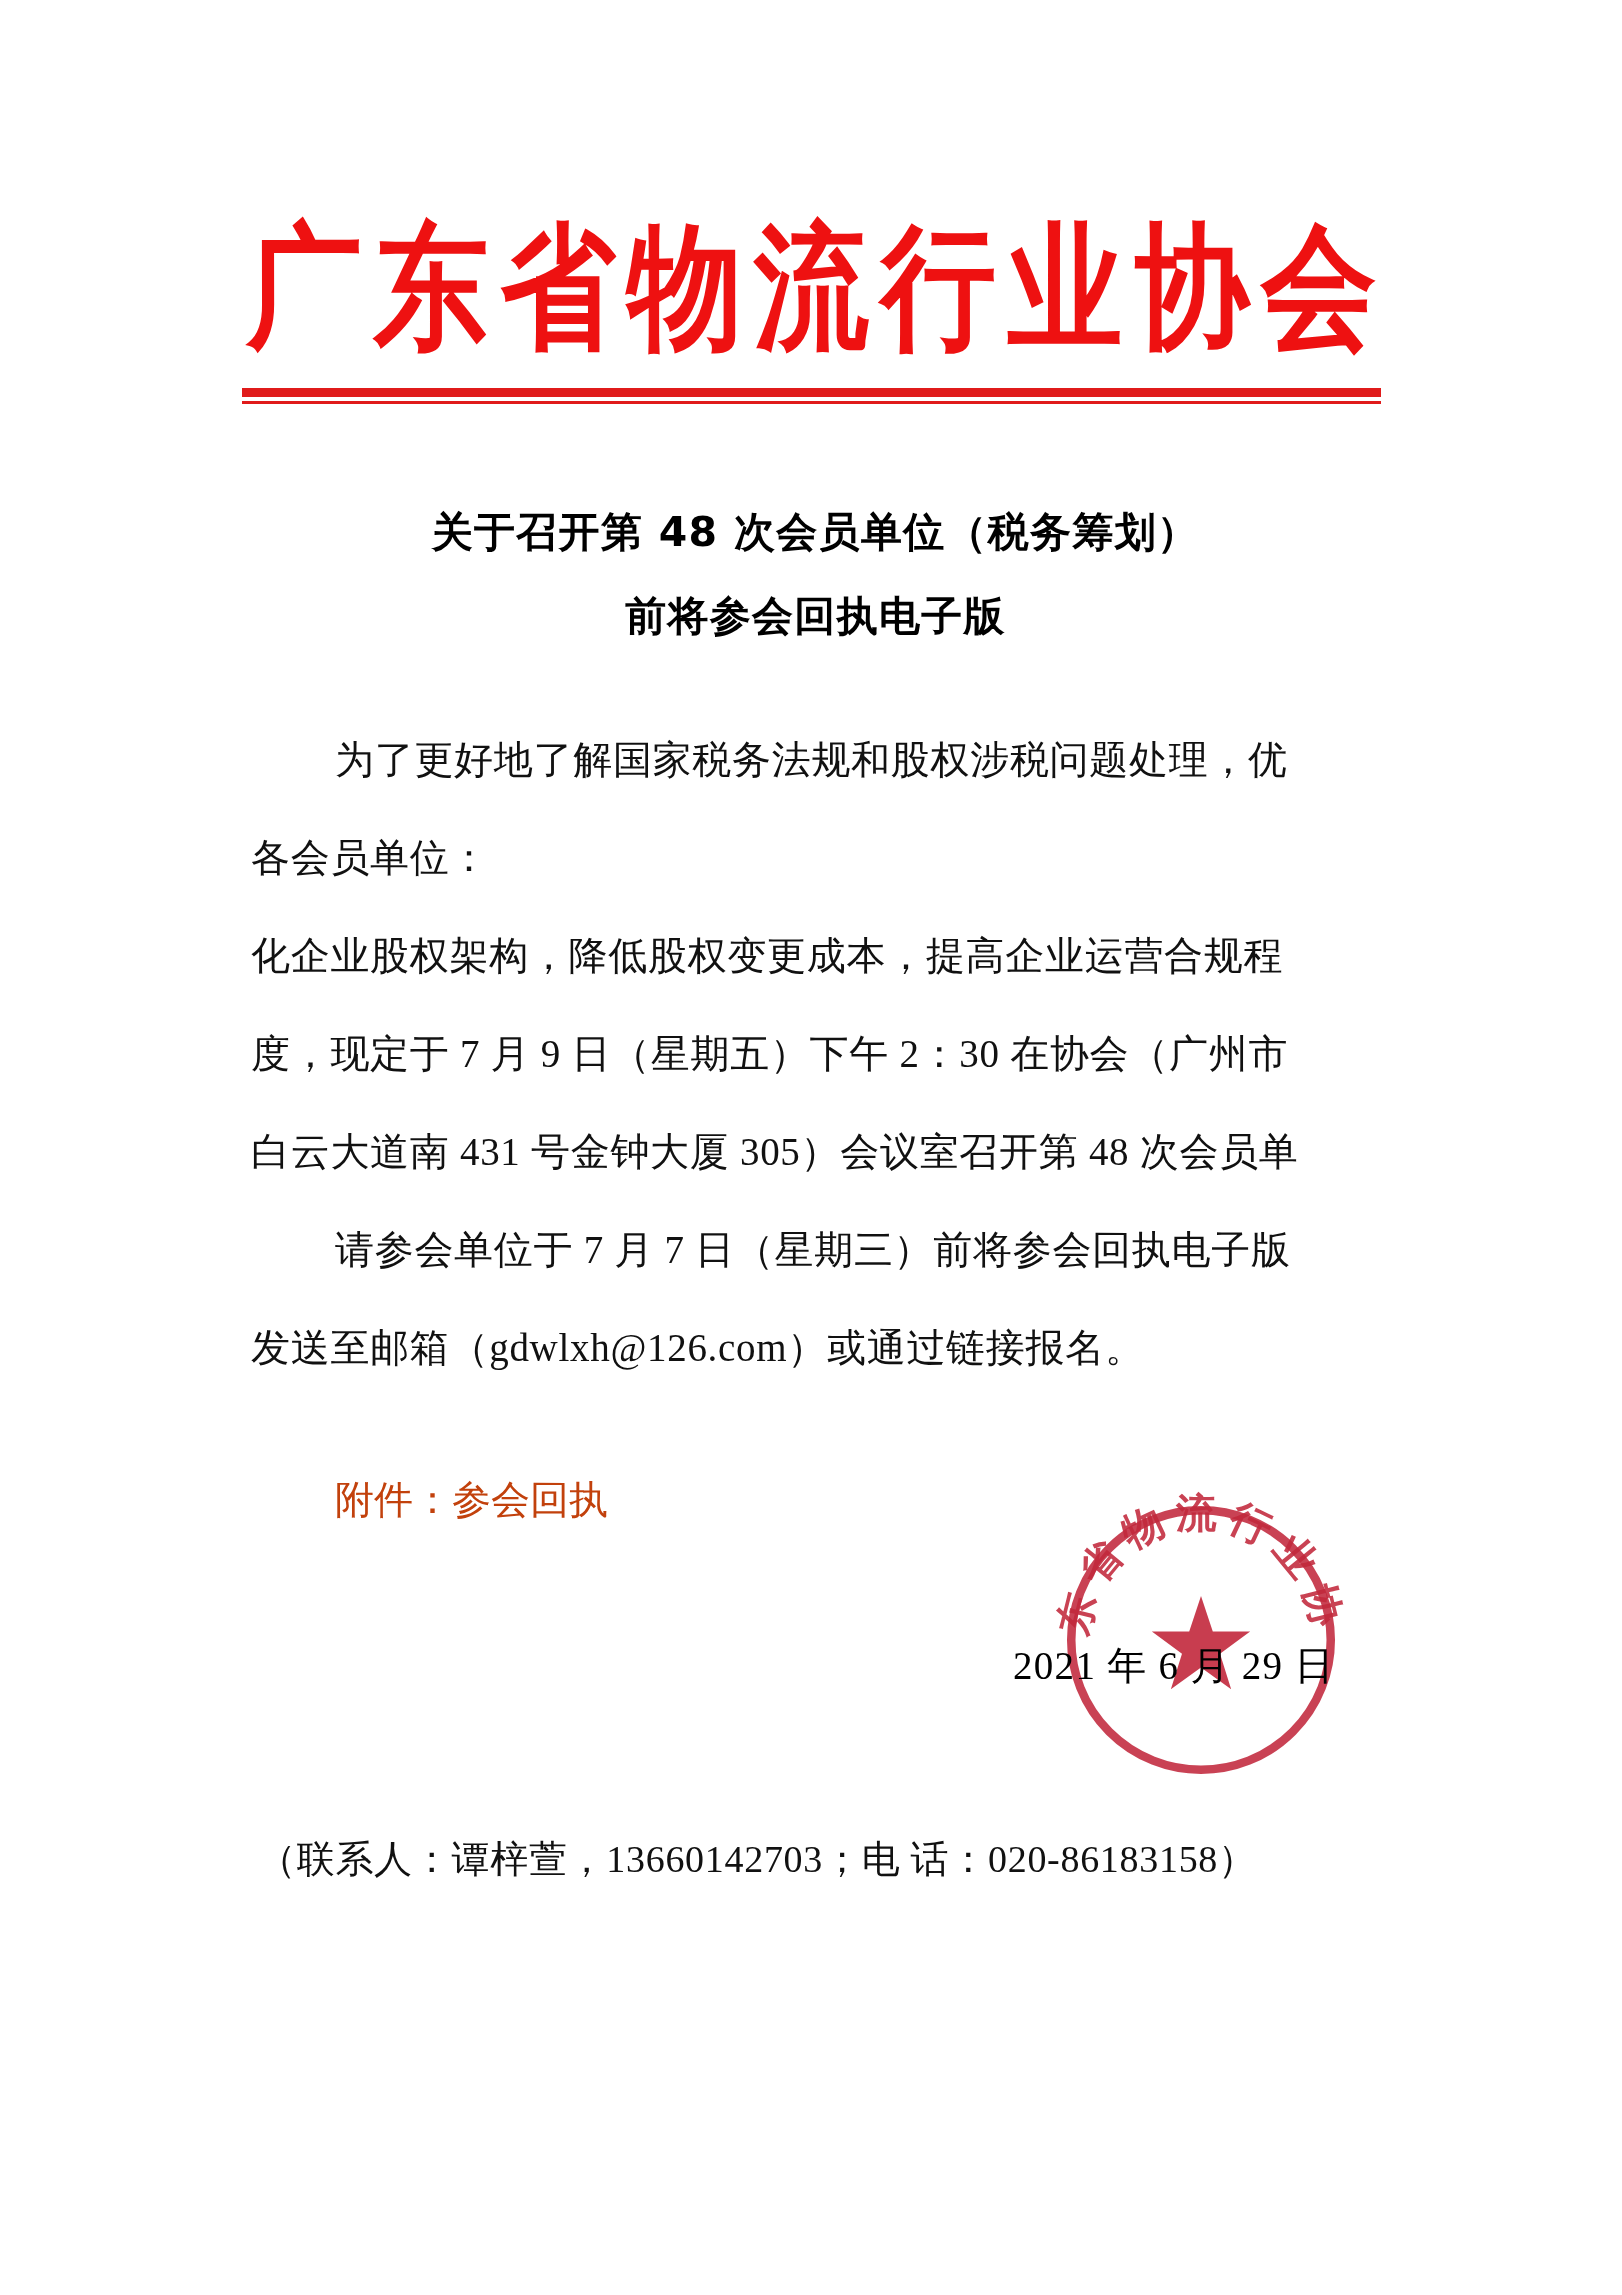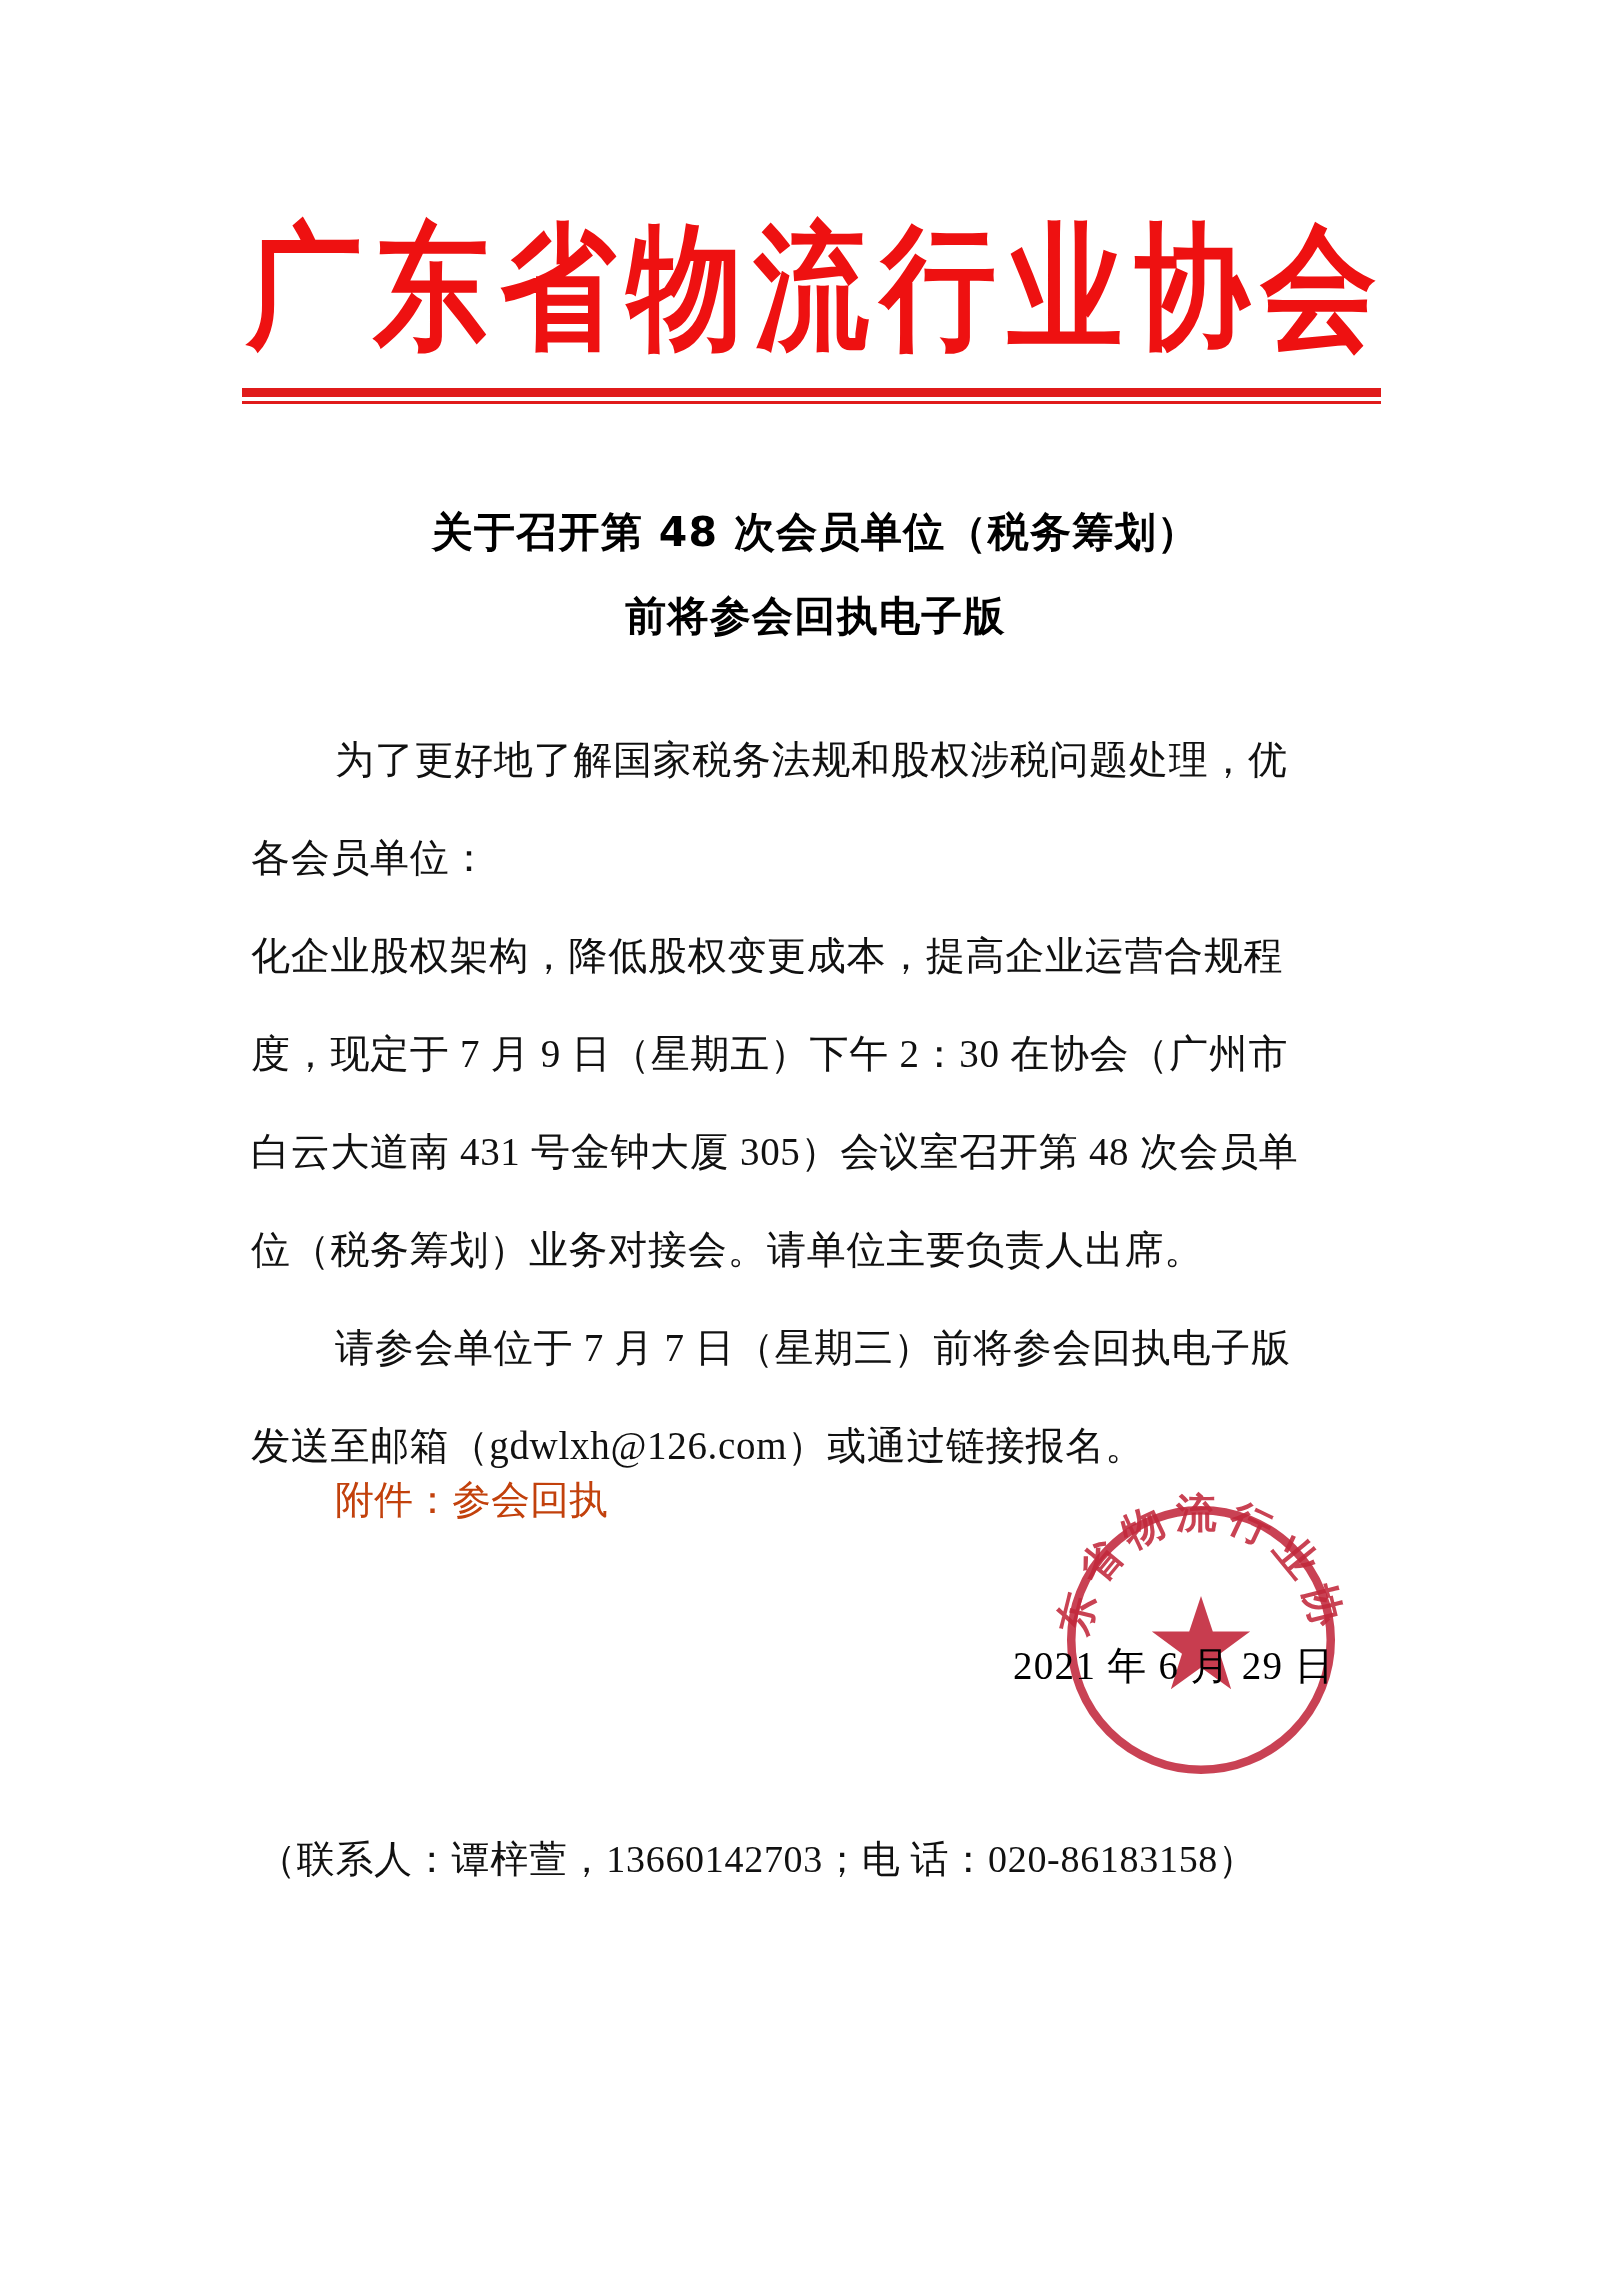--- a/index.html
+++ b/index.html
@@ -153,21 +153,20 @@
     <div>关于召开第 48 次会员单位（税务筹划）</div>
     <div>前将参会回执电子版</div>
   </div>
 
   <div class="body-block">
     <div class="body-line indent2">为了更好地了解国家税务法规和股权涉税问题处理，优</div>
     <div class="body-line">各会员单位：</div>
     <div class="body-line">化企业股权架构，降低股权变更成本，提高企业运营合规程</div>
     <div class="body-line">度，现定于 7 月 9 日（星期五）下午 2：30 在协会（广州市</div>
     <div class="body-line">白云大道南 431 号金钟大厦 305）会议室召开第 48 次会员单</div>
-    <div class="body-line">位（税务筹划）业务对接会。请单位主要负责人出席。</div>
     <div class="body-line indent2">请参会单位于 7 月 7 日（星期三）前将参会回执电子版</div>
     <div class="body-line">发送至邮箱（gdwlxh@126.com）或通过链接报名。</div>
   </div>
 
   <div class="attach-line">附件：参会回执</div>
 
   <div class="seal">
     <svg viewBox="0 0 470 470" xmlns="http://www.w3.org/2000/svg" aria-hidden="true">
       <defs>
         <path id="sealArc" d="M 235,235 m -172,0 a 172,172 0 1 1 344,0" fill="none"></path>

